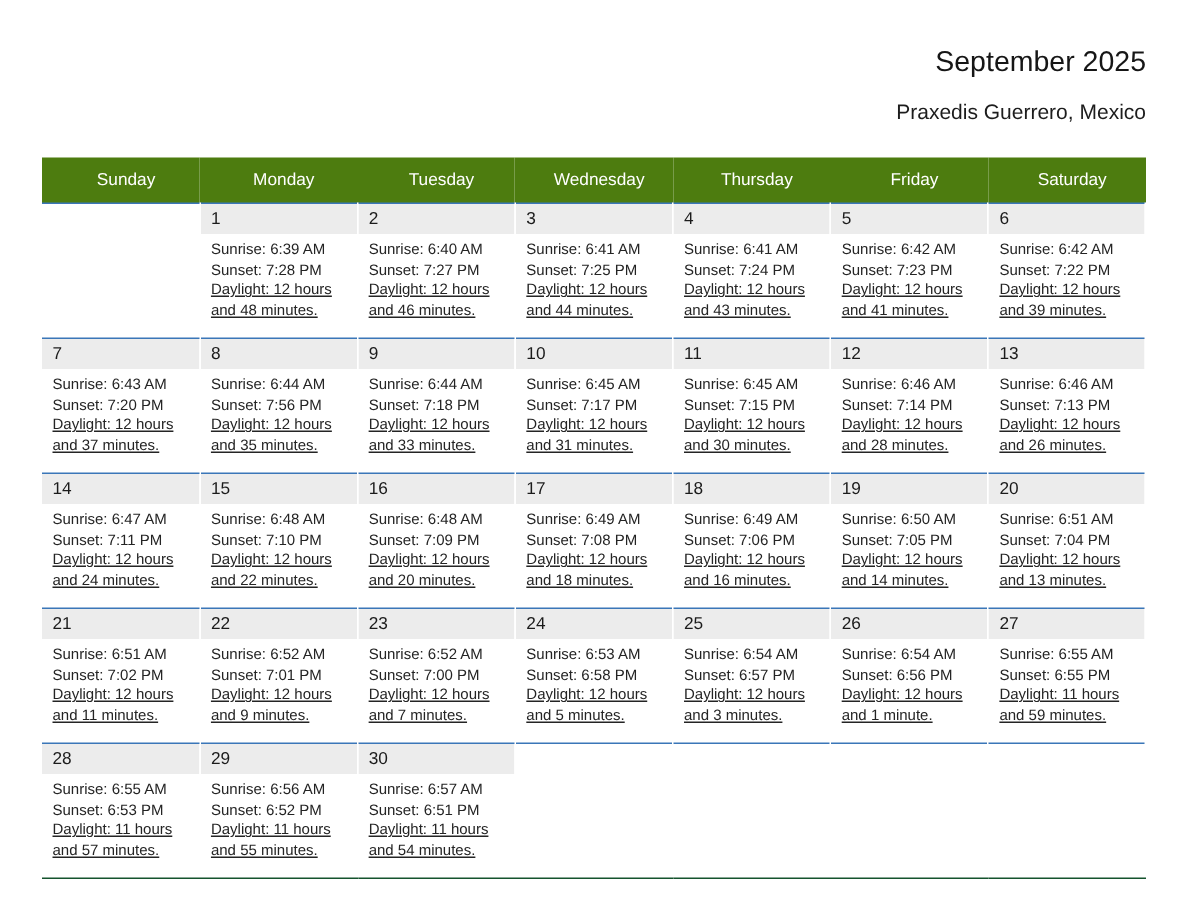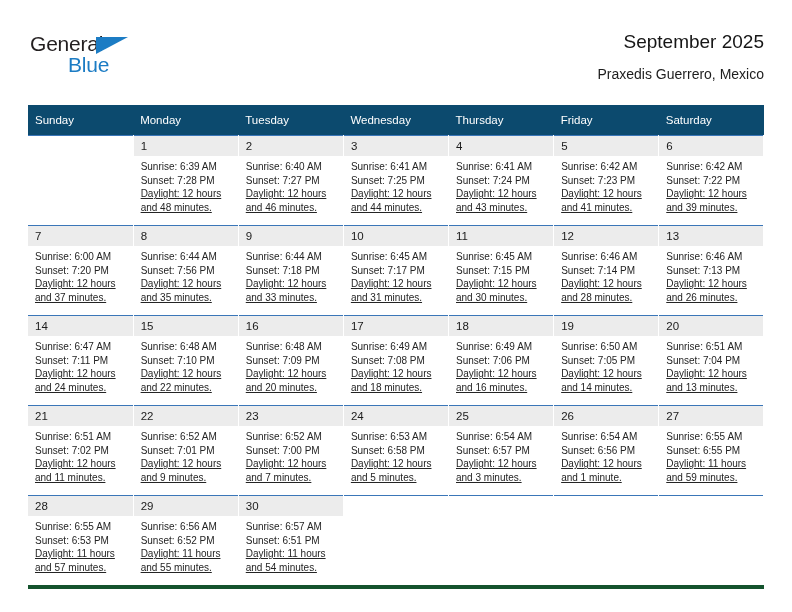--- a/index.html
+++ b/index.html
@@ -90,40 +90,40 @@
     position: absolute;
     left: 28px;
     top: 105px;
     width: 736px;
     border-collapse: collapse;
     table-layout: fixed;
   }
   .calendar col { width: 105.14px; }
 
   .dow-row th {
-    background: #0c4a6e;
+    background: #4d7c0f;
     color: #ffffff;
     font-size: 11.5px;
     font-weight: normal;
-    text-align: left;
+    text-align: center;
     padding: 5px 0 5px 7px;
     height: 20px;
     border: none;
   }
 
   .week-row td {
     vertical-align: top;
     padding: 0;
     border-top: 1px solid #3a76b8;
     border-right: 1px solid #ffffff;
     background: #ffffff;
     height: 89px;
   }
   .week-row td.empty { border-top: 1px solid #3a76b8; }
-  .week-row:last-child td { border-bottom: 4px solid #14532d; }
+  .week-row:last-child td { border-bottom: 1px solid #14532d; }
 
   .daynum {
     background: #ececec;
     font-size: 11.5px;
     color: #1b1b1b;
     padding: 3px 0 3px 7px;
     height: 14px;
     line-height: 14px;
   }
   .daynum.blank { background: #ffffff; color: transparent; }
@@ -137,25 +137,20 @@
   .info div { white-space: nowrap; }
   .info .daylight { white-space: normal; text-decoration: underline; }
 </style>
 </head>
 <body>
 
 <div class="page">
 
   <div class="header">
 
-    <div class="logo">
-      <span class="logo-general">General</span>
-      <span class="logo-triangle"></span>
-      <span class="logo-blue">Blue</span>
-    </div>
 
     <div class="title-block">
       <div class="cal-title">September 2025</div>
       <div class="cal-subtitle">Praxedis Guerrero, Mexico</div>
     </div>
 
   </div>
 
   <table class="calendar">
     <colgroup>
@@ -229,21 +224,21 @@
               <div>Sunrise: 6:42 AM</div>
               <div>Sunset: 7:22 PM</div>
               <div class="daylight">Daylight: 12 hours and 39 minutes.</div>
             </div>
           </td>
         </tr>
         <tr class="week-row">
           <td>
             <div class="daynum">7</div>
             <div class="info">
-              <div>Sunrise: 6:00 AM</div>
+              <div>Sunrise: 6:43 AM</div>
               <div>Sunset: 7:20 PM</div>
               <div class="daylight">Daylight: 12 hours and 37 minutes.</div>
             </div>
           </td>
           <td>
             <div class="daynum">8</div>
             <div class="info">
               <div>Sunrise: 6:44 AM</div>
               <div>Sunset: 7:56 PM</div>
               <div class="daylight">Daylight: 12 hours and 35 minutes.</div>

